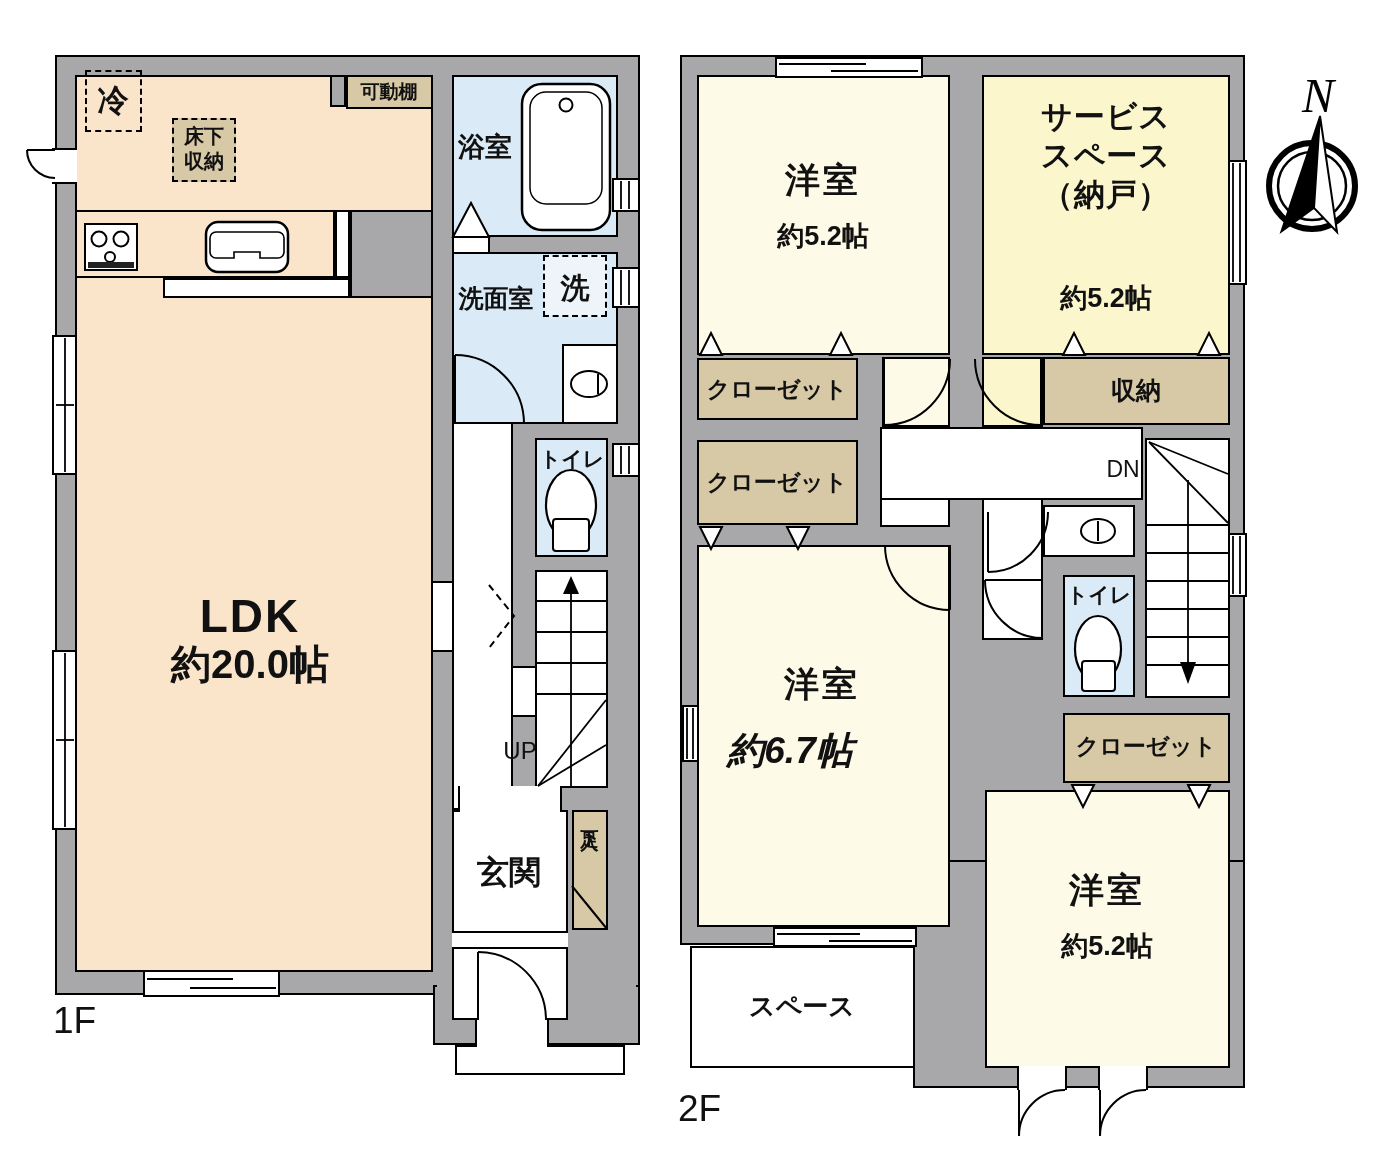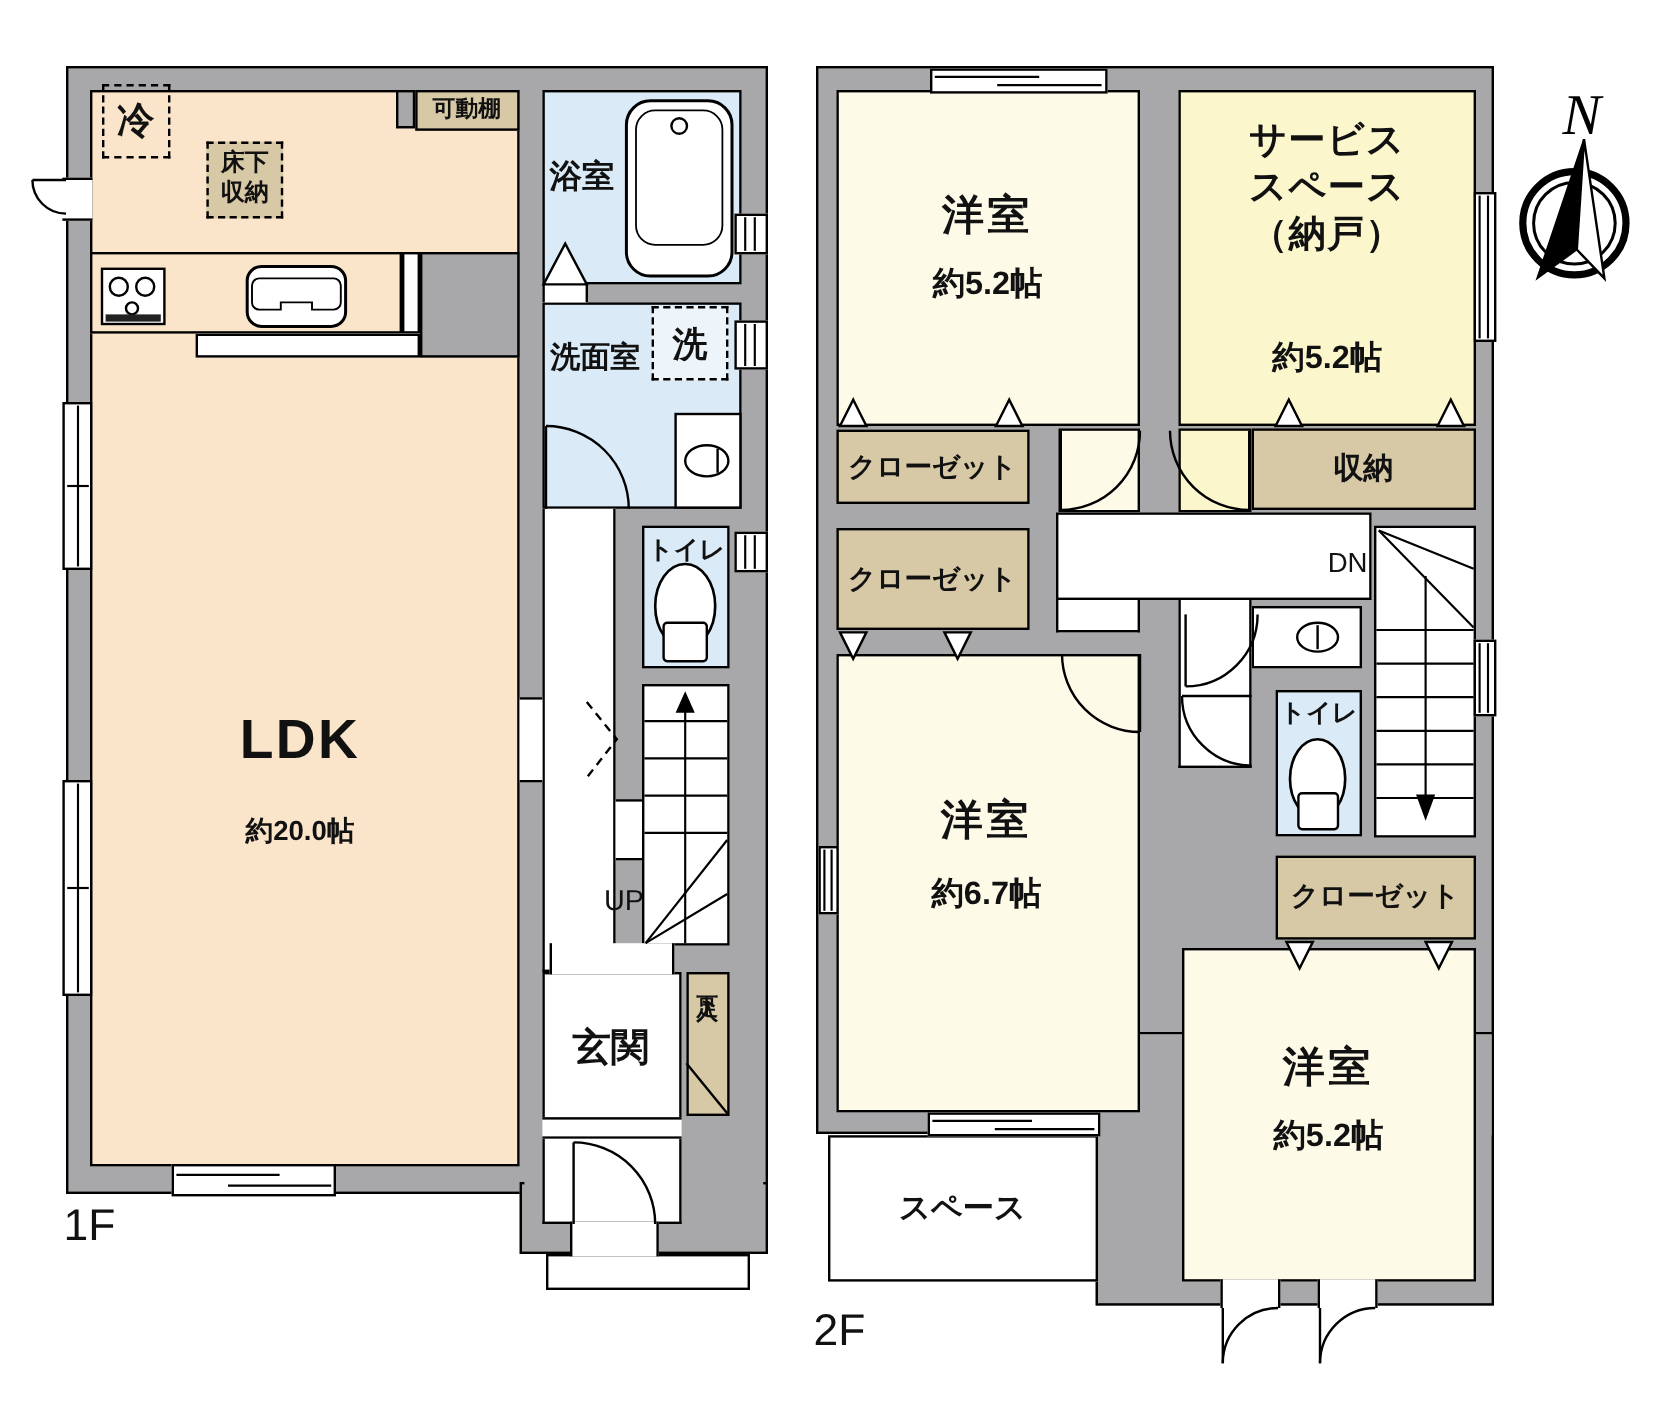--- a/index.html
+++ b/index.html
@@ -88,21 +88,21 @@
   <div class="win" style="left:612px;top:178px;width:28px;height:34px;"></div>
   <div class="win" style="left:612px;top:267px;width:28px;height:41px;"></div>
   <div class="win" style="left:612px;top:443px;width:28px;height:34px;"></div>
   <div class="win" style="left:775px;top:57px;width:148px;height:21px;"></div>
   <div class="win" style="left:1228px;top:160px;width:19px;height:125px;"></div>
   <div class="win" style="left:1228px;top:533px;width:19px;height:64px;"></div>
   <div class="win" style="left:682px;top:705px;width:17px;height:57px;"></div>
   <div class="win" style="left:773px;top:927px;width:144px;height:20px;"></div>
 
   <div class="lbl" style="left:250px;top:588px;font-size:46px;letter-spacing:2px;">LDK</div>
-  <div class="lbl" style="left:250px;top:678px;font-size:23px;">約20.0帖</div>
+  <div class="lbl" style="left:250px;top:639px;font-size:40px;">約20.0帖</div>
   <div class="lbl" style="left:113px;top:82px;font-size:31px;">冷</div>
   <div class="lbl" style="left:204px;top:124px;font-size:20px;">
     <span>床下</span><br>
     <span>収納</span>
   </div>
   <div class="lbl" style="left:389px;top:80px;font-size:19px;">可動棚</div>
   <div class="lbl" style="left:485px;top:131px;font-size:27px;">浴室</div>
   <div class="lbl" style="left:496px;top:283px;font-size:25px;">洗面室</div>
   <div class="lbl" style="left:575px;top:270px;font-size:29px;">洗</div>
   <div class="lbl" style="left:572px;top:446px;font-size:21px;">トイレ</div>
@@ -117,21 +117,21 @@
     <span>サービス</span><br>
     <span>スペース</span><br>
     <span>（納戸）</span>
   </div>
   <div class="lbl" style="left:1106px;top:282px;font-size:27px;">約5.2帖</div>
   <div class="lbl" style="left:1136px;top:375px;font-size:25px;">収納</div>
   <div class="lbl" style="left:777px;top:375px;font-size:23px;">クローゼット</div>
   <div class="lbl" style="left:777px;top:468px;font-size:23px;">クローゼット</div>
   <div class="lbl" style="left:1146px;top:732px;font-size:23px;">クローゼット</div>
   <div class="lbl" style="left:822px;top:662px;font-size:35px;letter-spacing:3px;">洋室</div>
-  <div class="lbl" style="left:822px;top:728px;font-size:27px;">約6.7帖</div>
+  <div class="lbl" style="left:790px;top:728px;font-size:37px;font-style:italic;">約6.7帖</div>
   <div class="lbl" style="left:1107px;top:868px;font-size:35px;letter-spacing:3px;">洋室</div>
   <div class="lbl" style="left:1107px;top:930px;font-size:27px;">約5.2帖</div>
   <div class="lbl" style="left:1099px;top:582px;font-size:21px;">トイレ</div>
   <div class="lbl" style="left:1123px;top:455px;font-size:23px;font-weight:400;">DN</div>
   <div class="lbl" style="left:802px;top:990px;font-size:26px;">スペース</div>
   <div class="lbl nt" style="left:678px;top:1086px;font-size:37px;font-weight:500;">2F</div>
 
   <svg class="overlay" width="1379" height="1171" viewBox="0 0 1379 1171">
 
     <g>

